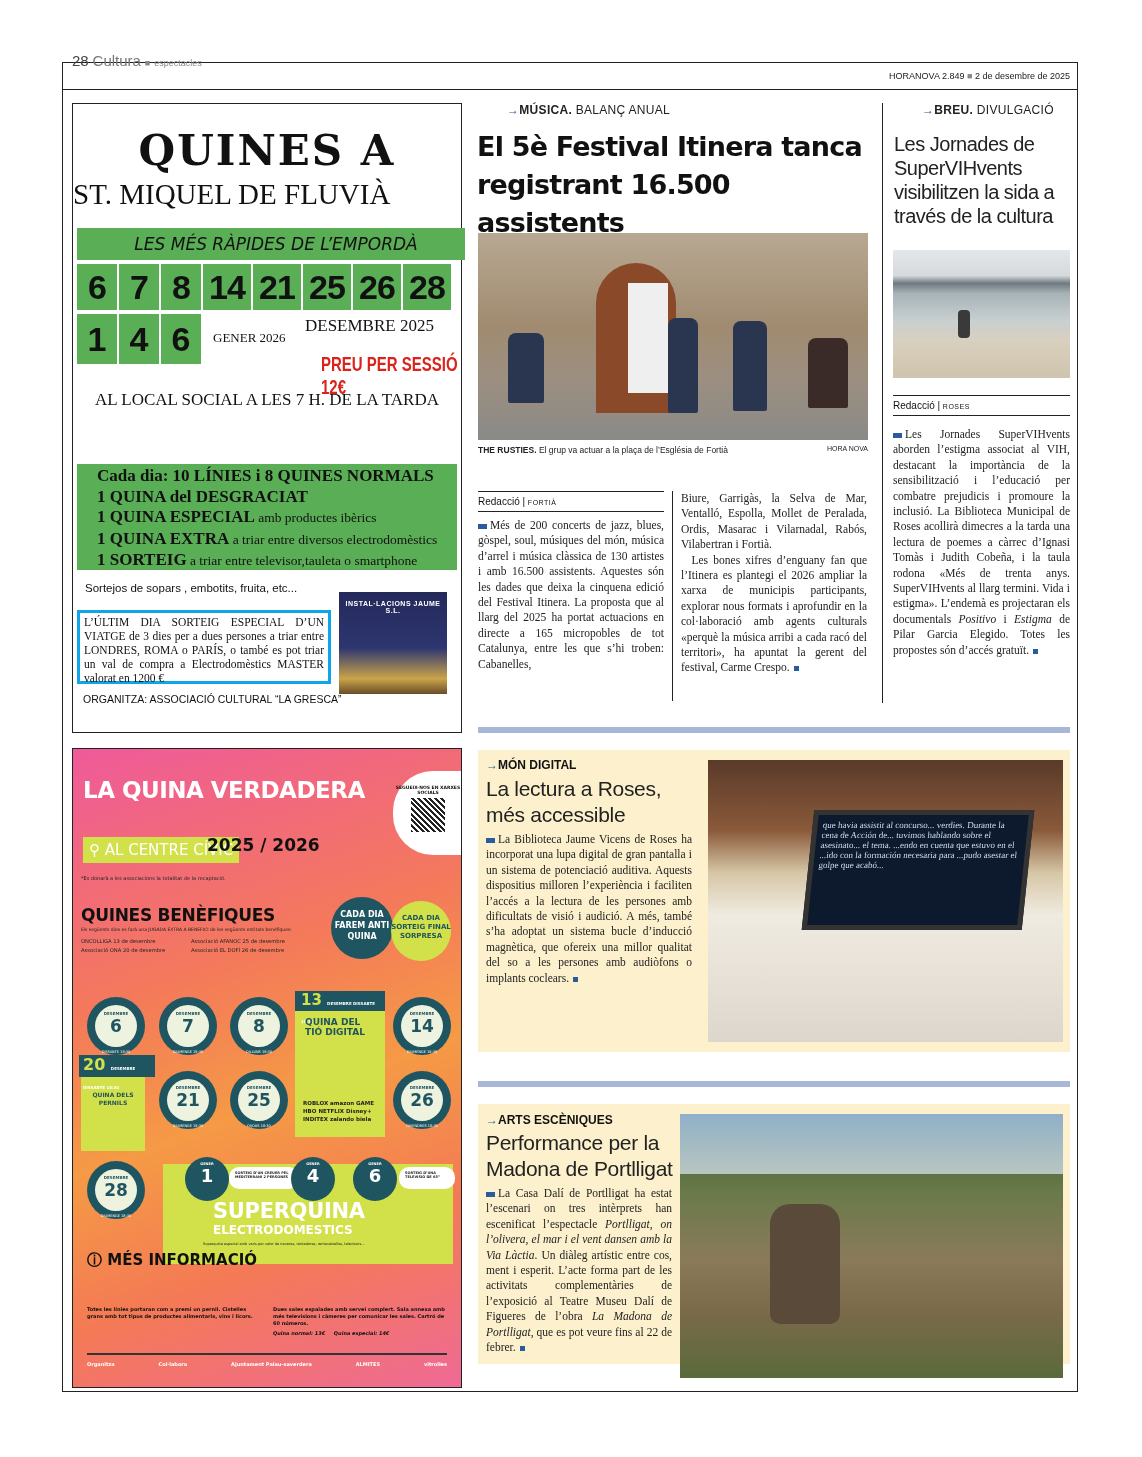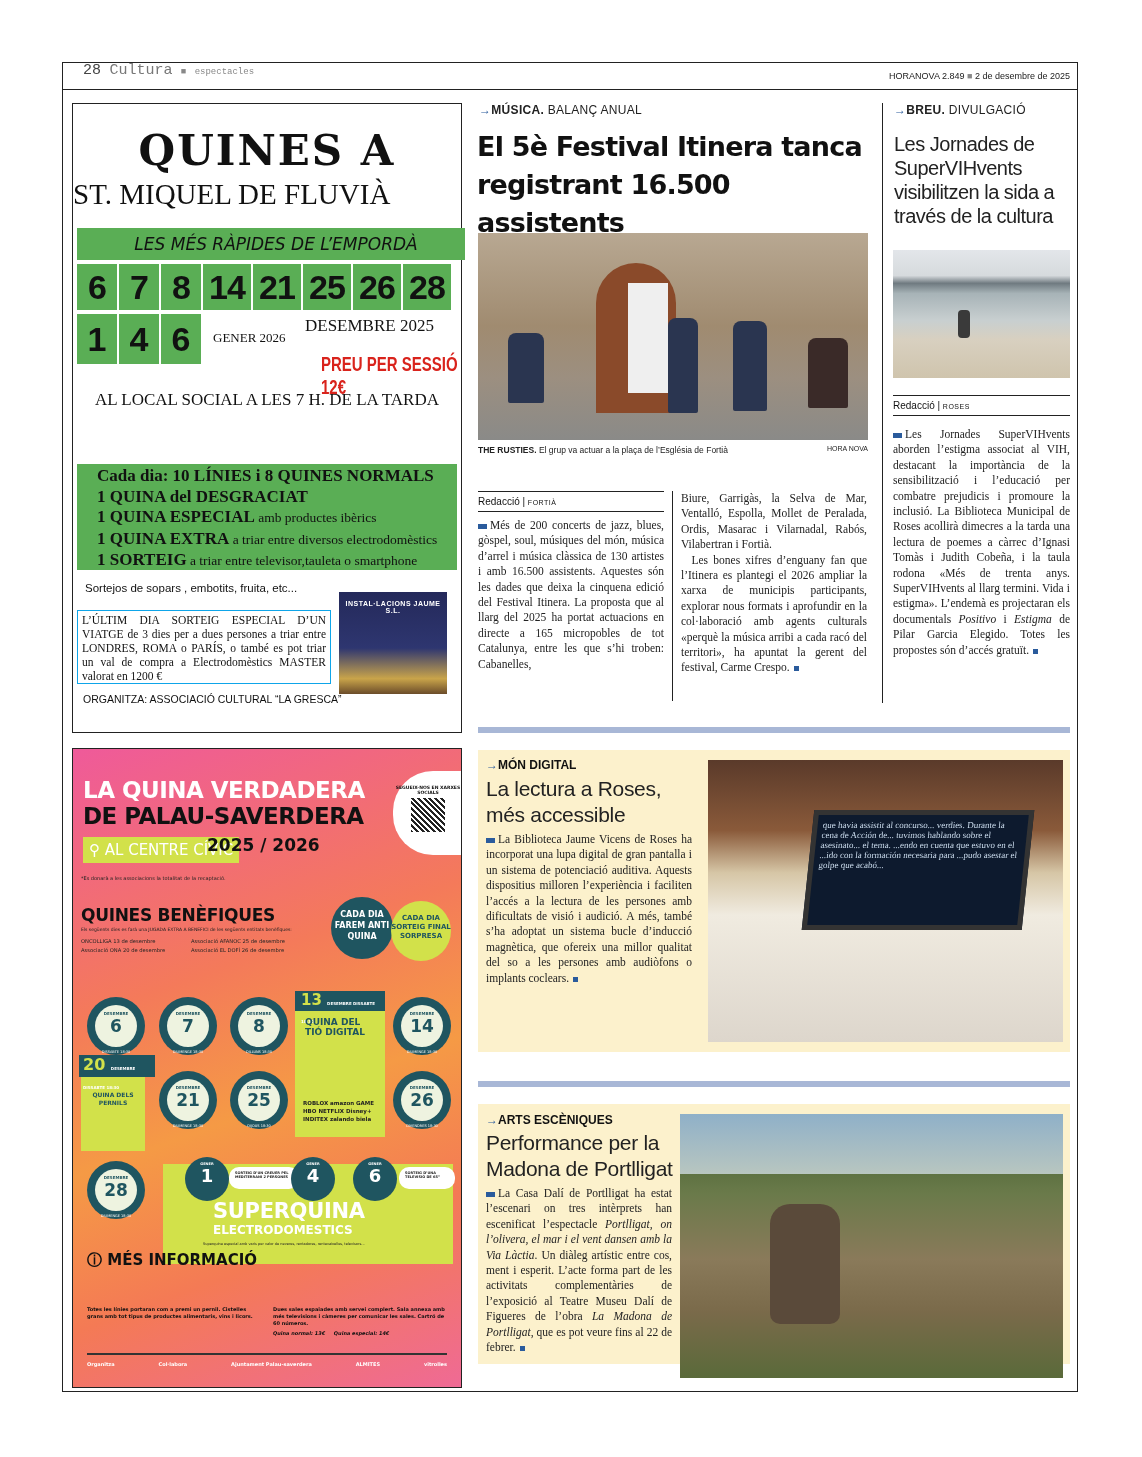--- a/index.html
+++ b/index.html
@@ -1,20 +1,20 @@
 <!DOCTYPE html>
 <html><head>
 <meta charset="utf-8">
 <style>
   html, body { margin:0; padding:0; background:#fff; }
   body { width:1142px; height:1457px; position:relative; font-family:"Liberation Serif", serif; color:#111; overflow:hidden; }
   .abs { position:absolute; }
   .page-frame { position:absolute; left:62px; top:62px; width:1016px; height:1330px; border:1px solid #222; box-sizing:border-box; }
   
-  .folio { left:72px; top:62px; font-family:Liberation Mono, monospace; font-size:14px; color:#555;margin-left:11px; }
+  .folio { left:72px; top:52px; font-family:Liberation Sans, sans-serif; font-size:14px; color:#555; }
   .folio .num { font-size:15px; color:#444; }
   .folio .sec { font-size:15px; color:#777; }
   .folio .sub { font-size:9px; color:#888; }
   .issue { right:72px; top:71px; font-family:"Liberation Sans", sans-serif; font-size:9px; color:#222; }
   .header-rule { left:62px; top:89px; width:1016px; height:1px; background:#222; }
 
   
   .ad1 { left:72px; top:103px; width:390px; height:630px; border:1px solid #222; box-sizing:border-box; background:#fff; }
   .ad1 .t1 { position:absolute; left:0; width:100%; top:22px; text-align:center; font-family:"DejaVu Serif", serif; font-weight:bold; font-size:42px; letter-spacing:2px; }
   .ad1 .t2 { position:absolute; left:0; width:100%; top:74px; text-align:left; font-family:"Liberation Serif", serif; font-size:29px; }
@@ -28,27 +28,27 @@
   .ad1 .preu { position:absolute; left:248px; top:248px; font-family:"Liberation Sans", sans-serif; font-weight:bold; font-size:15px; color:#d9231c; transform:scaleY(1.35); transform-origin:left top; }
   .ad1 .local { position:absolute; left:0; width:100%; top:286px; text-align:center; font-size:17px; }
   .ad1 .benef { position:absolute; left:0; width:100%; top:316px; text-align:center; font-family:"Liberation Sans", sans-serif; font-size:8.5px; line-height:12px; }
   .ad1 .benef b { font-weight:bold; }
   .ad1 .gbox { position:absolute; left:4px; top:360px; width:380px; height:106px; background:#5aae55; padding:2px 0 0 20px; box-sizing:border-box; }
   .ad1 .gbox div { font-family:"Liberation Serif", serif; font-size:17px; line-height:20.5px; white-space:nowrap; }
   .ad1 .gbox div b { font-weight:bold; }
   .ad1 .gbox div span { font-size:13.5px; }
   .ad1 .gbox div.first { font-size:17px; font-weight:bold; }
   .ad1 .sort { position:absolute; left:12px; top:478px; font-family:"Liberation Sans", sans-serif; font-size:11.5px; }
-  .ad1 .viatge { position:absolute; left:4px; top:506px; width:254px; height:74px; border:1px solid #0ea5e9; box-sizing:border-box; padding:2px 4px; font-family:"Liberation Serif", serif; font-size:11.5px; line-height:14px; text-align:justify; }
+  .ad1 .viatge { position:absolute; left:4px; top:506px; width:254px; height:74px; border:3px solid #0ea5e9; box-sizing:border-box; padding:2px 4px; font-family:"Liberation Serif", serif; font-size:11.5px; line-height:14px; text-align:justify; }
   .ad1 .org { position:absolute; left:10px; top:589px; font-family:"Liberation Sans", sans-serif; font-size:10.5px; }
   .ad1 .sponsor { position:absolute; left:266px; top:488px; width:108px; height:102px; background:linear-gradient(180deg,#24295a 0%,#2e3670 55%,#c9a44a 85%,#6b4c2a 100%); color:#fff; font-family:"Liberation Sans", sans-serif; }
   .ad1 .sponsor .s1 { position:absolute; top:8px; left:0; width:100%; text-align:center; font-size:7px; font-weight:bold; letter-spacing:.5px; }
 
   
-  .kicker { font-family:"Liberation Sans", sans-serif; font-size:12px; color:#222; letter-spacing:.3px; }
+  .kicker { font-family:"Liberation Sans", sans-serif; font-size:12px; color:#222; letter-spacing:.3px;margin-left:28px; }
   .kicker .arrow { color:#2a5b9c; font-weight:bold; }
   .kicker b { font-weight:bold; }
   .main-kicker { left:479px; top:103px; }
   .main-title { left:477px; top:128px; width:400px; font-family:"DejaVu Sans", sans-serif; font-weight:bold; font-size:27px; line-height:38px; letter-spacing:-0.8px; }
   .photo1 { left:478px; top:233px; width:390px; height:207px; background:linear-gradient(180deg,#b8a892 0%,#a08b70 45%,#9c8f80 70%,#8a8a88 100%); overflow:hidden; }
   .photo1 .door { position:absolute; left:118px; top:30px; width:80px; height:150px; background:#8a4a2a; border-radius:40px 40px 0 0; }
   .photo1 .banner { position:absolute; left:150px; top:50px; width:40px; height:110px; background:#efefef; }
   .photo1 .fig { position:absolute; background:#2a3550; border-radius:8px 8px 2px 2px; }
   .caption { left:478px; top:445px; width:390px; font-family:"Liberation Sans", sans-serif; font-size:8.5px; color:#222; }
   .caption .credit { position:absolute; right:0; top:0; font-size:7px; }
@@ -239,21 +239,20 @@
   <div style="position:absolute;left:8px;top:26px;width:190px" class="sub-title">Performance per la Madona de Portlligat</div>
   <div style="position:absolute;left:8px;top:82px;width:186px" class="body-text"><span class="sq"></span><span>La Casa Dalí de Portlligat ha estat l’escenari on tres intèrprets han escenificat l’espectacle </span><i>Portlligat, on l’olivera, el mar i el vent dansen amb la Via Làctia</i><span>. Un diàleg artístic entre cos, ment i esperit. L’acte forma part de les activitats complementàries de l’exposició al Teatre Museu Dalí de Figueres de l’obra </span><i>La Madona de Portlligat</i><span>, que es pot veure fins al 22 de febrer.</span><span class="endsq"></span></div>
   <div class="photo4">
     <div class="sky"></div>
     <div class="trunk"></div>
   </div>
 </div>
 
 <div class="abs ad2">
   <div class="h1">LA QUINA VERDADERA</div>
-  <div class="h2">DE PALAU-SAVERDERA</div>
   <div class="loc"><span>⚲ </span><span>AL CENTRE CÍVIC</span></div>
   <div class="yrs">2025 / 2026</div>
   <div class="qr"><span>SEGUEIX-NOS EN XARXES SOCIALS</span><div class="code"></div></div>
   <div class="note">*Es donarà a les associacions la totalitat de la recaptació.</div>
   <div class="qb">QUINES BENÈFIQUES</div>
   <div class="qb-sub">Els següents dies es farà una JUGADA EXTRA A BENEFICI de les següents entitats benèfiques:</div>
   <div class="qb-list">
       <div>ONCOLLIGA 13 de desembre</div>
       <div>Associació ONA 20 de desembre</div>
     </div>

